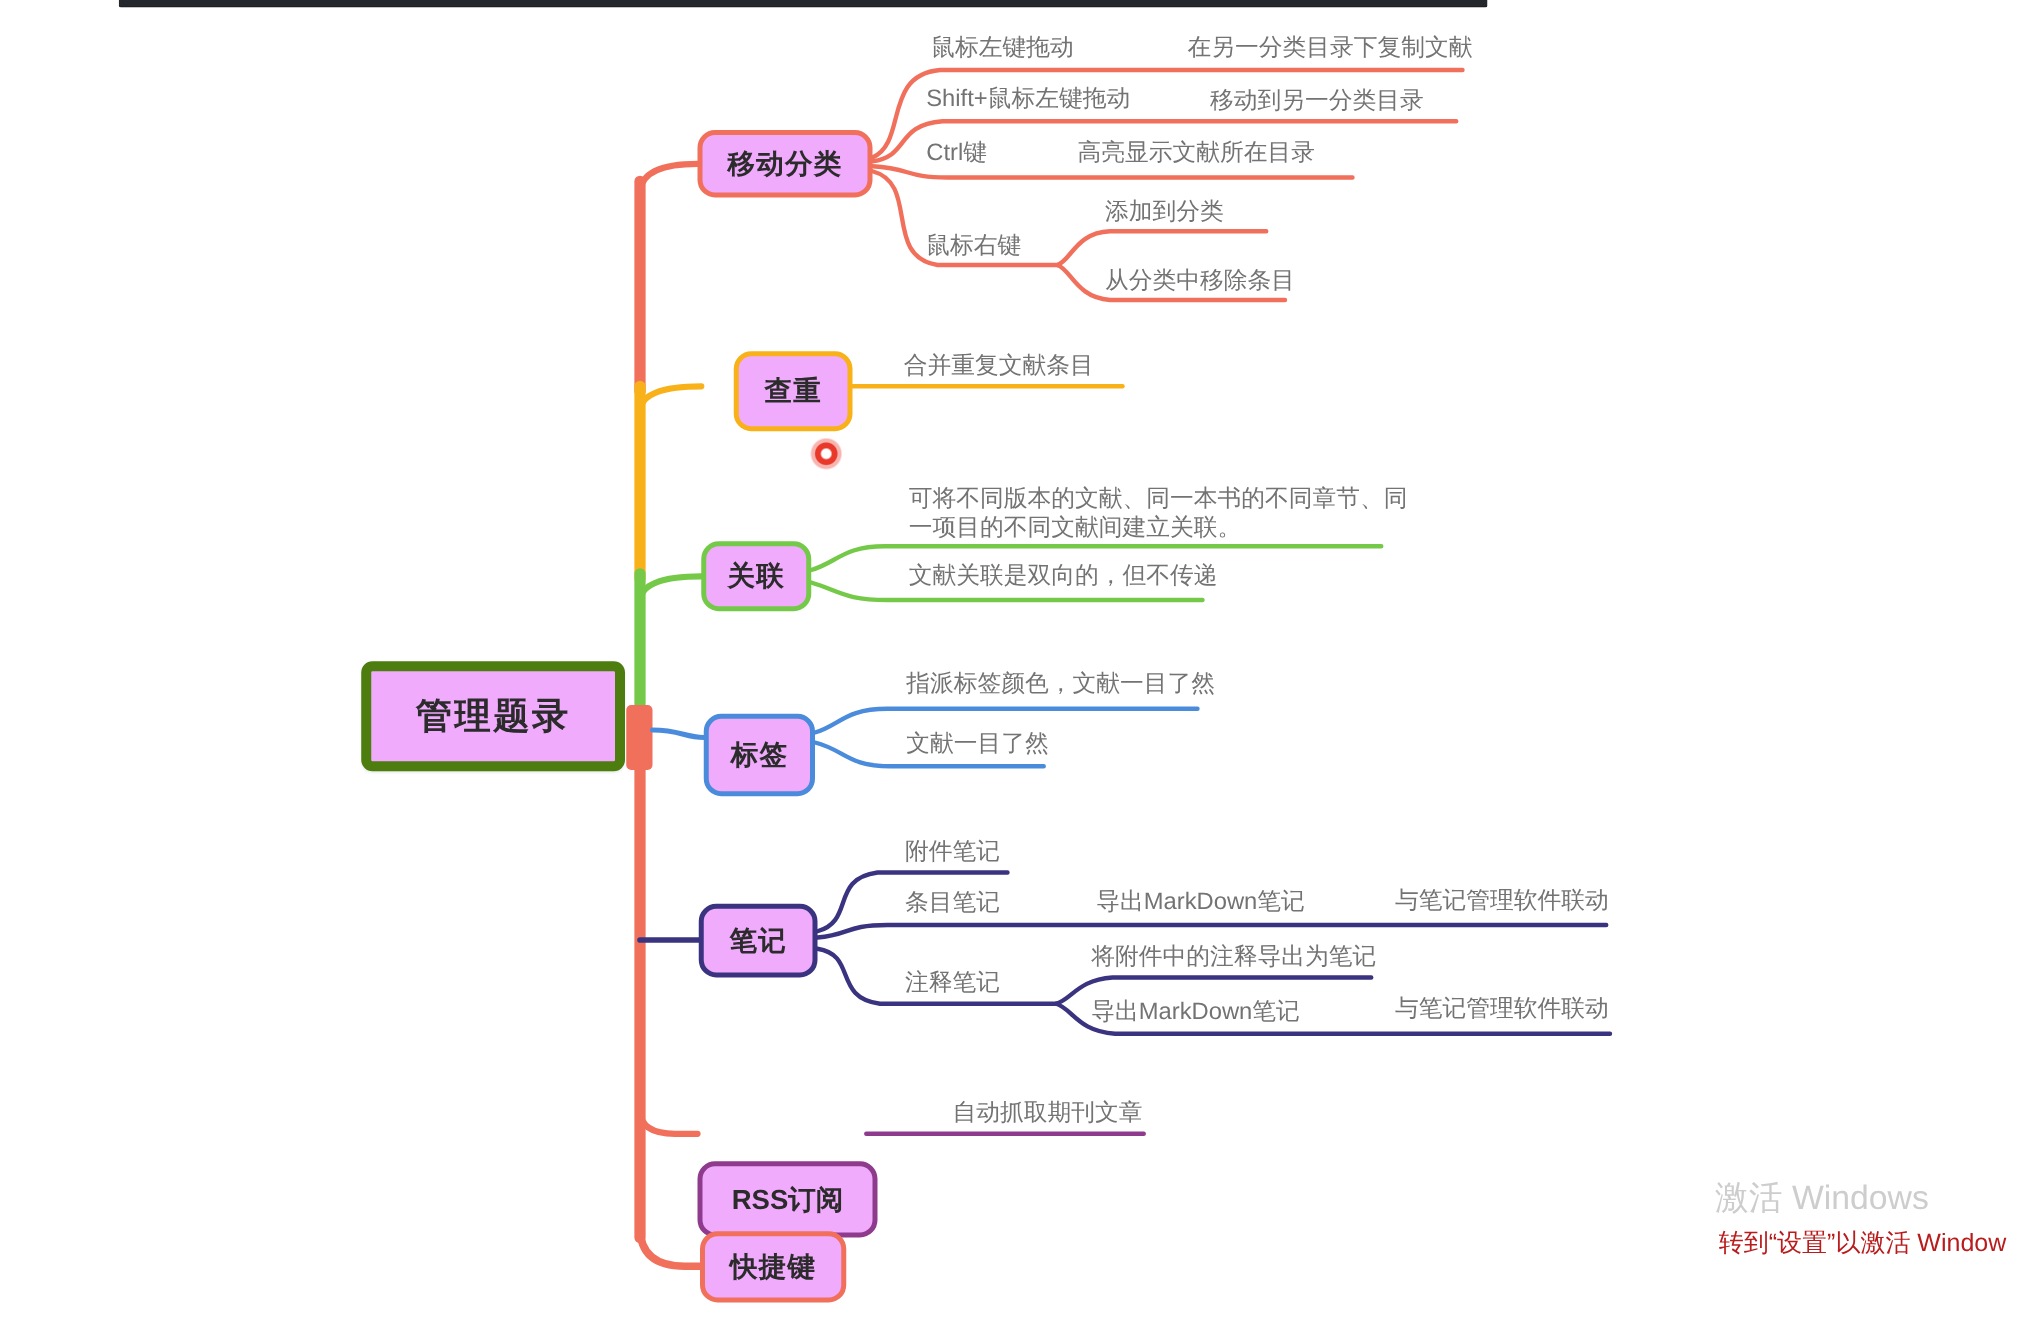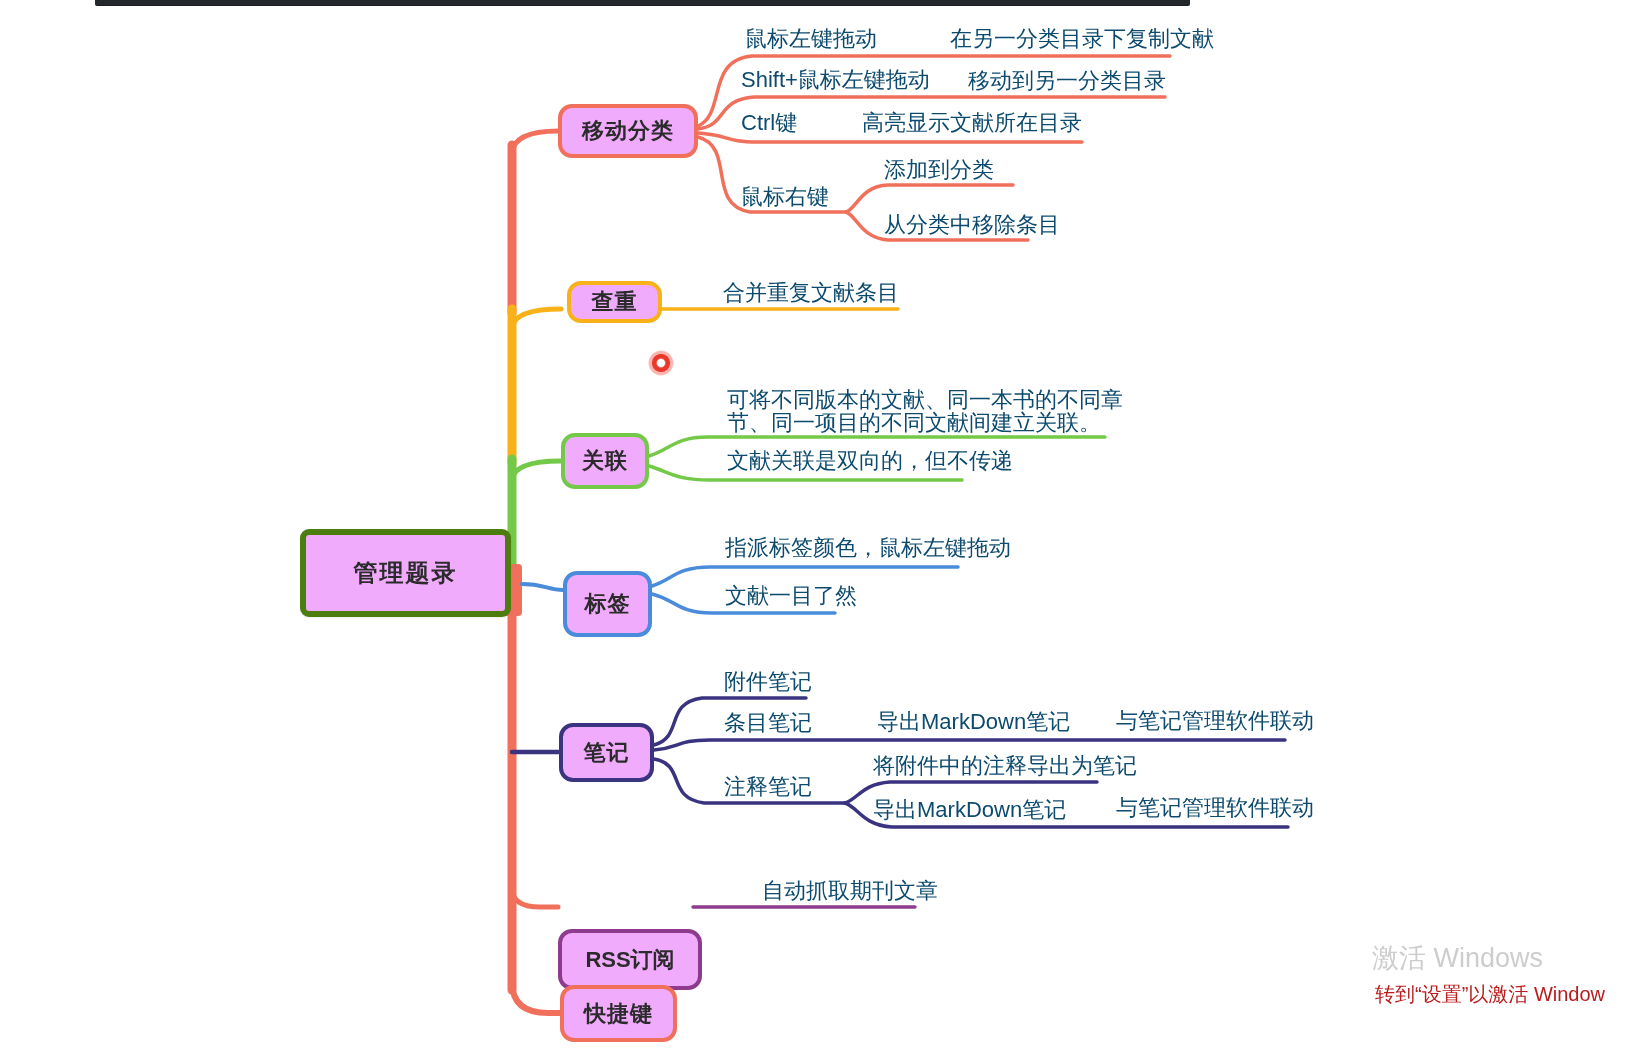--- a/index.html
+++ b/index.html
@@ -18,26 +18,25 @@
     font-weight:bold;color:#2b2b2b;font-size:22px;letter-spacing:1px;
     box-sizing:border-box;
   }
   .node.red   {border:4px solid #F1705C;}
   .node.yellow{border:4px solid #F8B118;}
   .node.green {border:4px solid #74C948;}
   .node.blue  {border:4px solid #4A8CDB;}
   .node.navy  {border:4px solid #3A3380;}
   .node.purple{border:4px solid #8F3B8D;}
   .node.root{
-    border:6px solid #4d7c0f;border-radius:9px;font-size:24px;letter-spacing:2px;
+    border:8px solid #4d7c0f;border-radius:9px;font-size:29px;letter-spacing:2px;
     box-shadow:0 1px 2px rgba(0,0,0,.08);
-    margin-left:11px;
   }
   .leaf{
-    position:absolute;white-space:nowrap;font-size:22px;color:#0c4a6e;line-height:21px;
+    position:absolute;white-space:nowrap;font-size:19px;color:#737373;line-height:21px;
   }
   .leaf.para{white-space:normal;width:404px;line-height:23px;}
   #cursor-dot{
     position:absolute;left:647px;top:349px;width:28px;height:28px;border-radius:50%;
     background:radial-gradient(circle,
       #ffffff 0 3.5px,
       #e8392b 5px 8.5px,
       rgba(240,90,80,.45) 9.5px 11.5px,
       rgba(245,120,110,0) 13px);
   }
@@ -88,21 +87,21 @@
     <path d="M 845 803 C 858 799 862 784 890 782 L 1097 782" stroke="#3A3380" stroke-width="3.5"></path>
     <path d="M 845 803 C 858 807 862 825 892 827 L 1288 827" stroke="#3A3380" stroke-width="3.5"></path>
 
     <path d="M 693 907 L 915 907" stroke="#8F3B8D" stroke-width="3.5"></path>
   </svg>
 
   <div class="node root" style="left:289px;top:529px;width:211px;height:88px">管理题录</div>
 
   <div class="node red" style="left:558px;top:104px;width:140px;height:54px">移动分类</div>
 
-  <div class="node yellow" style="left:567px;top:281px;width:95px;height:42px">查重</div>
+  <div class="node yellow" style="left:587px;top:281px;width:95px;height:64px">查重</div>
 
   <div class="node green" style="left:561px;top:433px;width:88px;height:56px">关联</div>
 
   <div class="node blue" style="left:563px;top:571px;width:89px;height:66px">标签</div>
 
   <div class="node navy" style="left:559px;top:723px;width:95px;height:59px">笔记</div>
 
   <div class="node purple" style="left:558px;top:929px;width:144px;height:61px;letter-spacing:0">RSS订阅</div>
 
   <div class="node red" style="left:560px;top:985px;width:117px;height:57px">快捷键</div>
@@ -115,21 +114,21 @@
   <div class="leaf" style="left:862px;top:112px">高亮显示文献所在目录</div>
   <div class="leaf" style="left:741px;top:186px">鼠标右键</div>
   <div class="leaf" style="left:884px;top:159px">添加到分类</div>
   <div class="leaf" style="left:884px;top:214px">从分类中移除条目</div>
 
   <div class="leaf" style="left:723px;top:282px">合并重复文献条目</div>
 
   <div class="leaf para" style="left:727px;top:388px">可将不同版本的文献、同一本书的不同章节、同一项目的不同文献间建立关联。</div>
   <div class="leaf" style="left:727px;top:450px">文献关联是双向的，但不传递</div>
 
-  <div class="leaf" style="left:725px;top:537px">指派标签颜色，鼠标左键拖动</div>
+  <div class="leaf" style="left:725px;top:537px">指派标签颜色，文献一目了然</div>
   <div class="leaf" style="left:725px;top:585px">文献一目了然</div>
 
   <div class="leaf" style="left:724px;top:671px">附件笔记</div>
   <div class="leaf" style="left:724px;top:712px">条目笔记</div>
   <div class="leaf" style="left:877px;top:711px">导出MarkDown笔记</div>
   <div class="leaf" style="left:1116px;top:710px">与笔记管理软件联动</div>
   <div class="leaf" style="left:724px;top:776px">注释笔记</div>
   <div class="leaf" style="left:873px;top:755px">将附件中的注释导出为笔记</div>
   <div class="leaf" style="left:873px;top:799px">导出MarkDown笔记</div>
   <div class="leaf" style="left:1116px;top:797px">与笔记管理软件联动</div>

